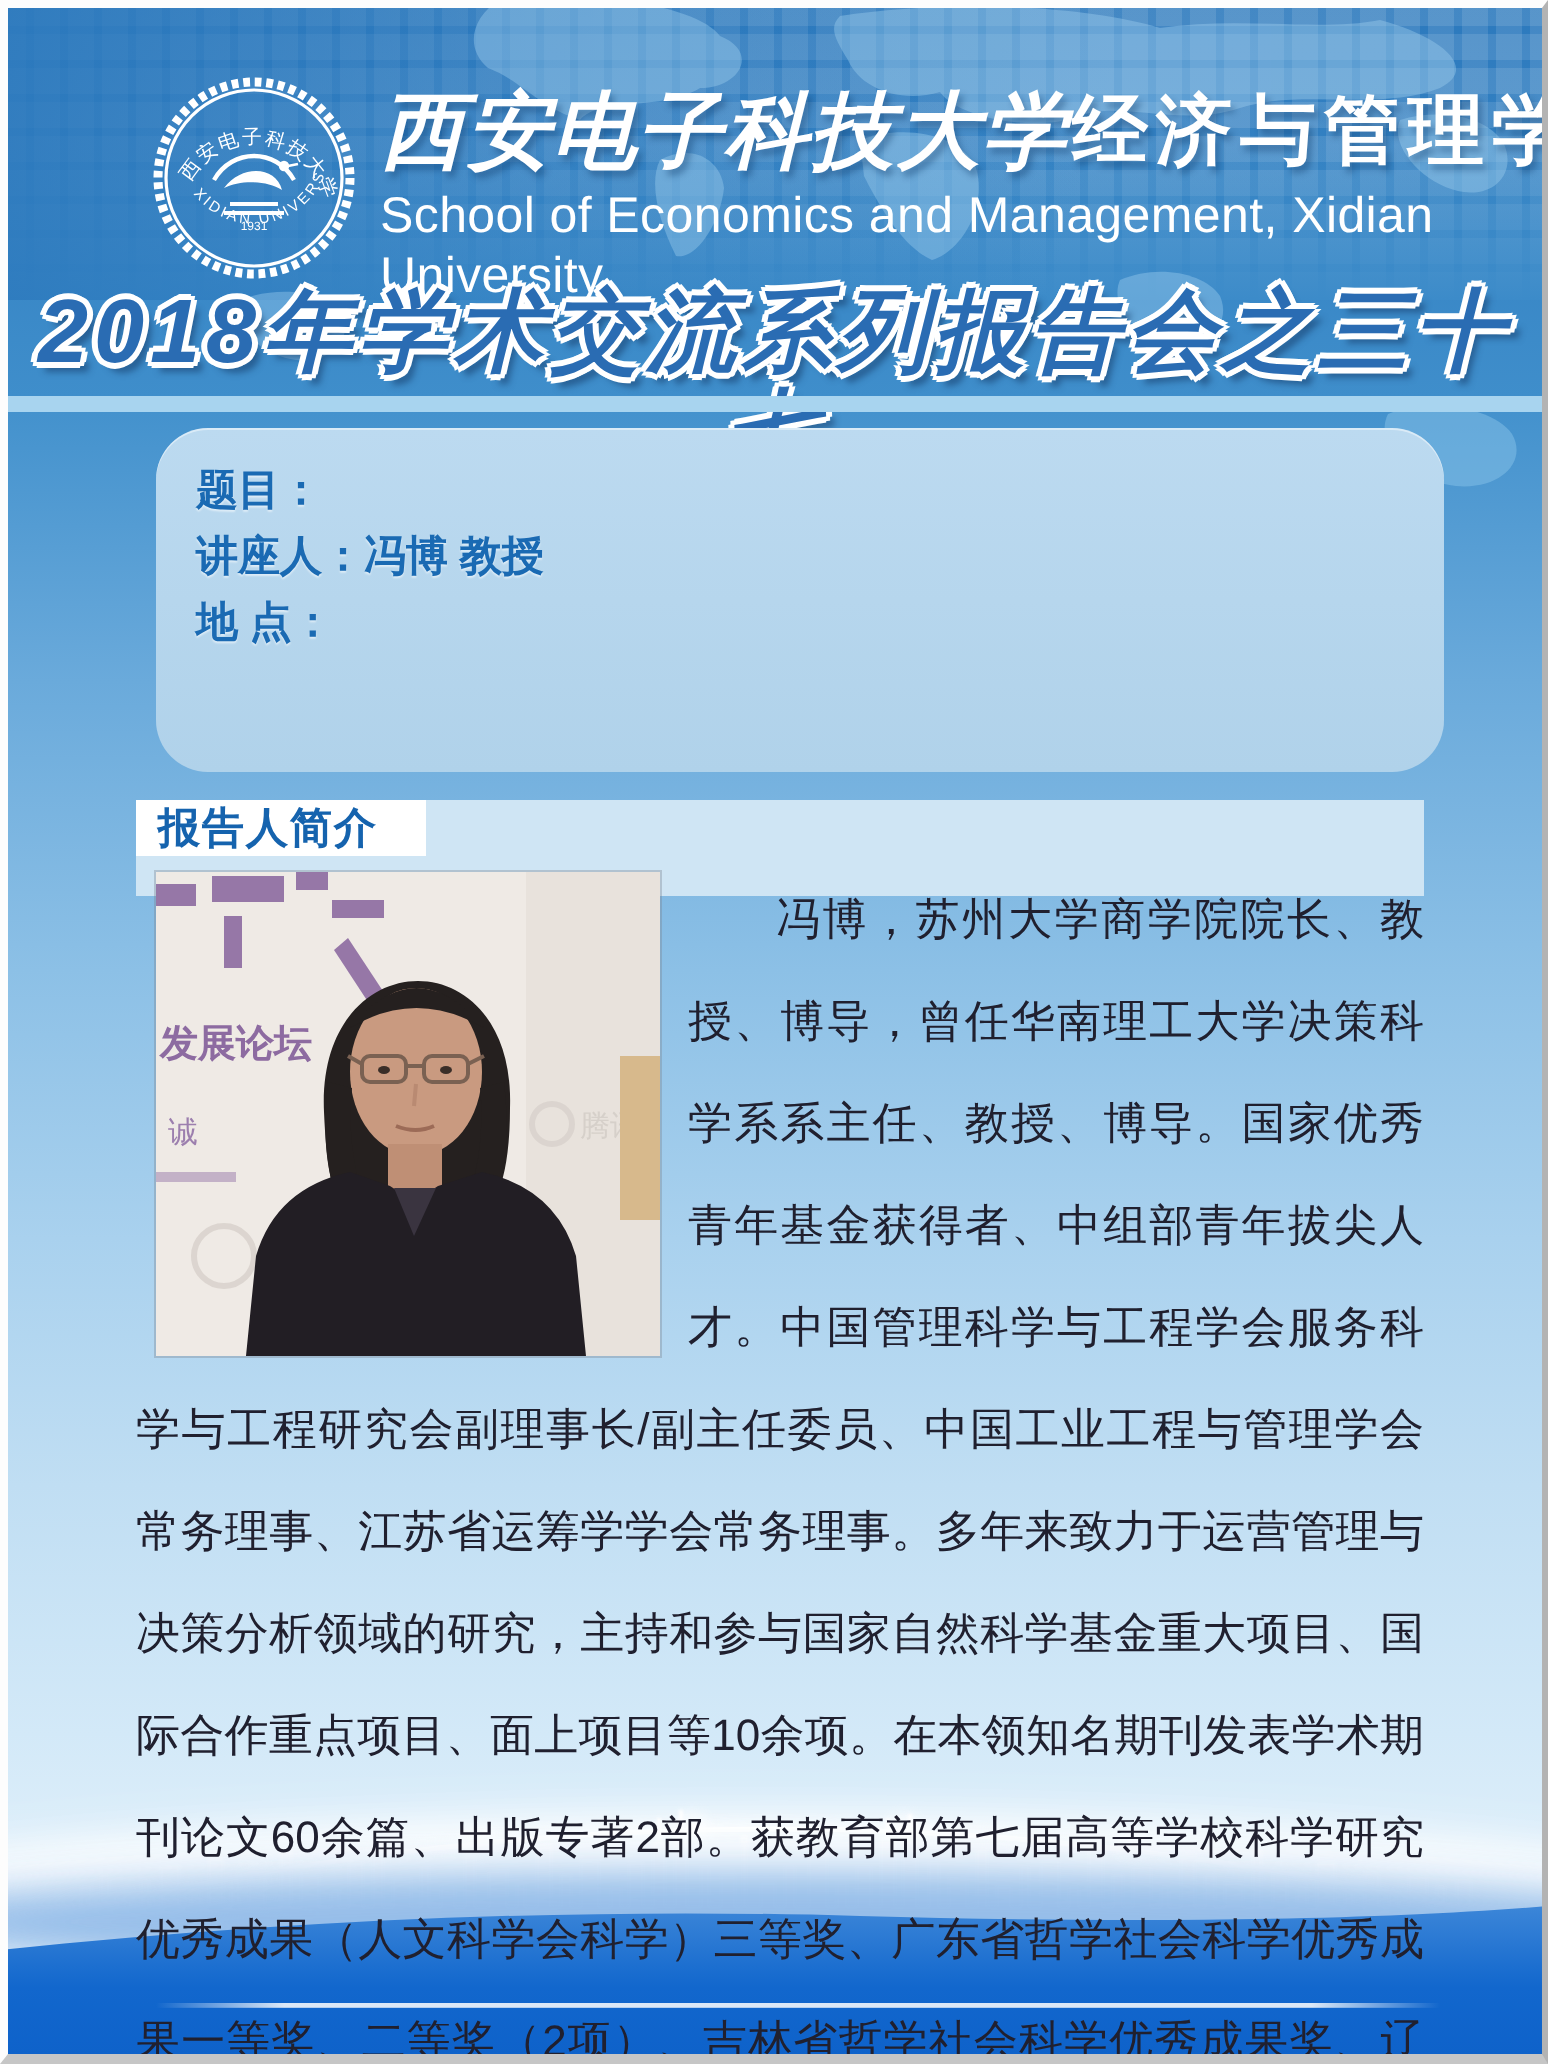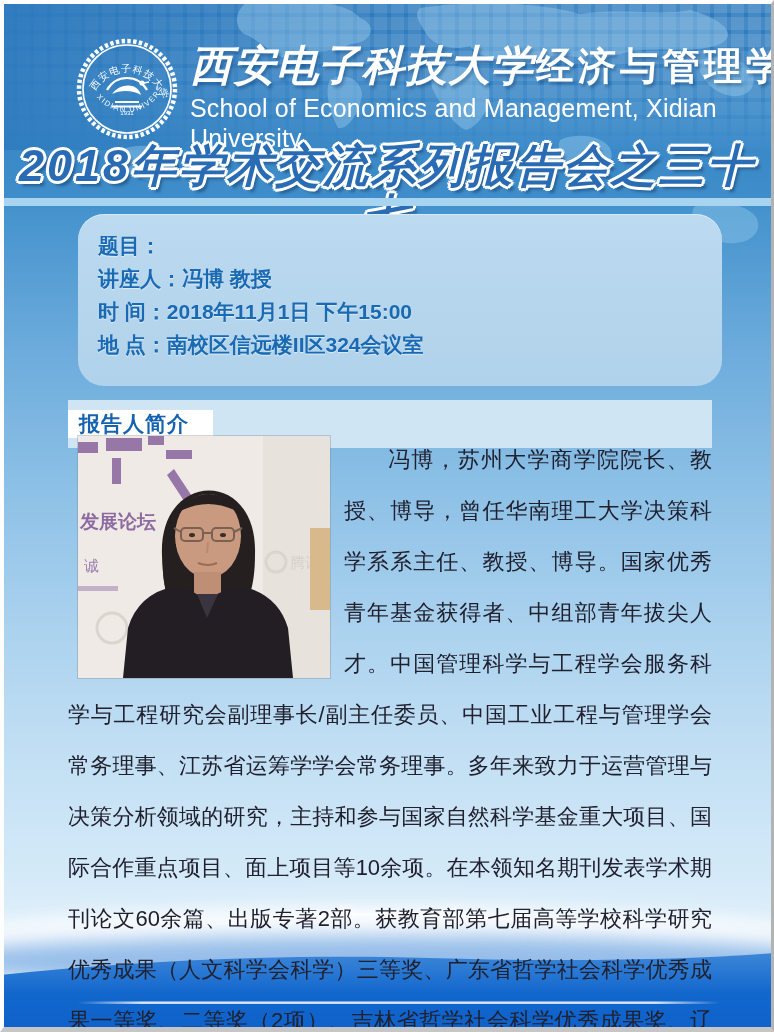--- a/index.html
+++ b/index.html
@@ -46,21 +46,21 @@
   .info-card{position:absolute;top:214px;left:68px;width:644px;height:172px;
     border-radius:26px;background:linear-gradient(180deg,#bcdaf0 0%,#b0d2ea 100%);
     box-shadow:inset 0 1px 0 rgba(255,255,255,.45);
     padding:15px 18px 0 20px;box-sizing:border-box;color:#1a6ab3;z-index:3;margin-left:10px;}
   .info-row{display:flex;font-size:21px;line-height:33px;font-weight:600;
     text-shadow:0 1px 1px rgba(255,255,255,.55);}
   .info-label{flex:none;white-space:pre;}
   .info-value{white-space:pre;}
   
   .section-bar{position:absolute;top:400px;left:68px;width:644px;height:48px;
-    background:#cfe5f4;z-index:3;display:flex;align-items:center;}
+    background:#cfe5f4;z-index:3;display:flex;align-items:flex-start;}
   .section-label-wrap{background:#ffffff;display:flex;align-items:center;
     padding:0 24px 0 11px;}
   .section-label{font-size:21px;font-weight:bold;color:#1563ae;letter-spacing:1px;white-space:nowrap;}
   
   .bio{position:absolute;top:434px;left:68px;width:644px;z-index:3;}
   .photo{float:left;width:252px;height:242px;margin:2px 14px 4px 10px;
     box-shadow:0 0 0 1px rgba(120,130,140,.35);}
   .bio-text{margin:0;font-size:22px;line-height:51px;color:#20202f;
     text-align:justify;text-indent:2em;font-weight:500;}
   
@@ -133,26 +133,21 @@
 
   <div class="info-card">
     <div class="info-row">
       <span class="info-label">题目：</span>
     </div>
     <div class="info-row">
       <span class="info-label">讲座人：</span>
       <span class="info-value">冯博 教授</span>
     </div>
     <div class="info-row">
-      <span class="info-label">时 间：</span>
-      <span class="info-value">2018年11月1日 下午15:00</span>
-    </div>
-    <div class="info-row">
       <span class="info-label">地 点：</span>
-      <span class="info-value">南校区信远楼II区324会议室</span>
     </div>
   </div>
 
   <div class="section-bar">
     <div class="section-label-wrap">
       <span class="section-label">报告人简介</span>
     </div>
   </div>
 
   <div class="bio">

